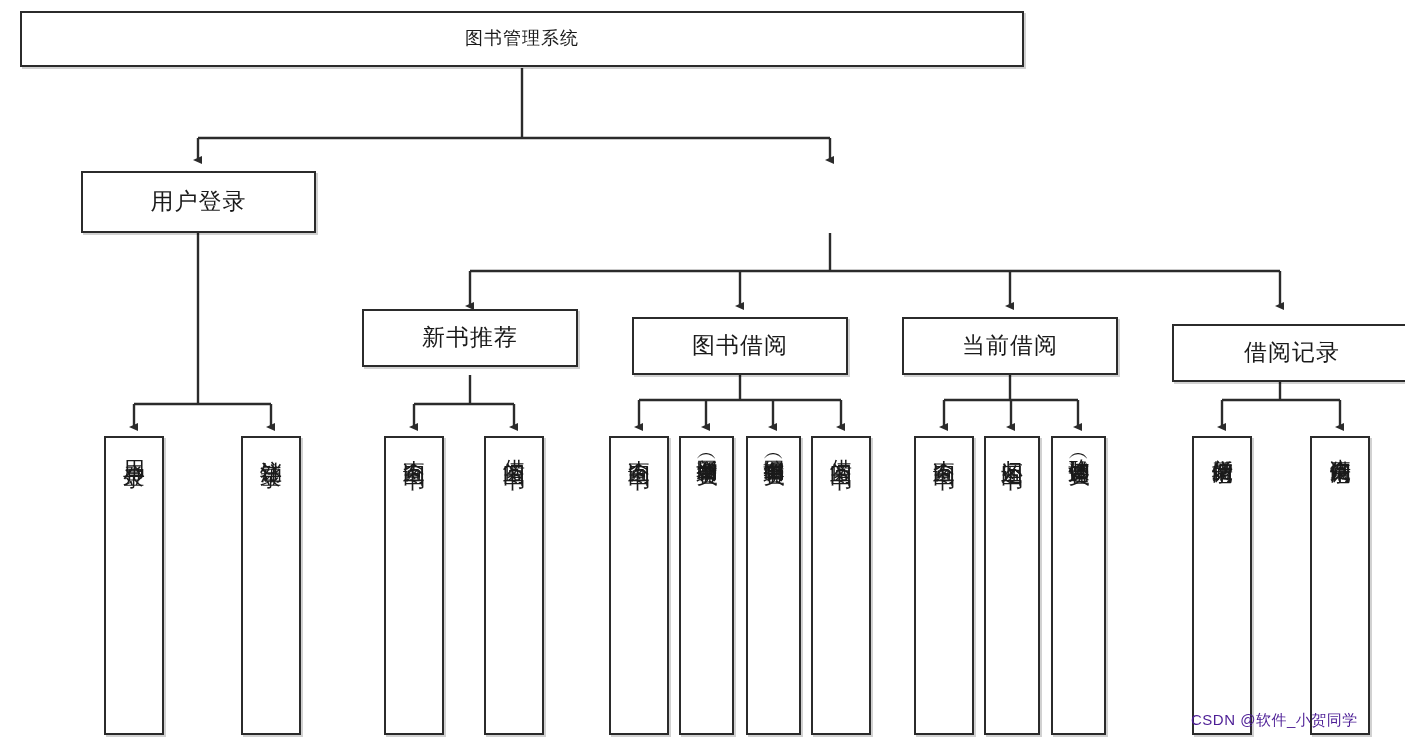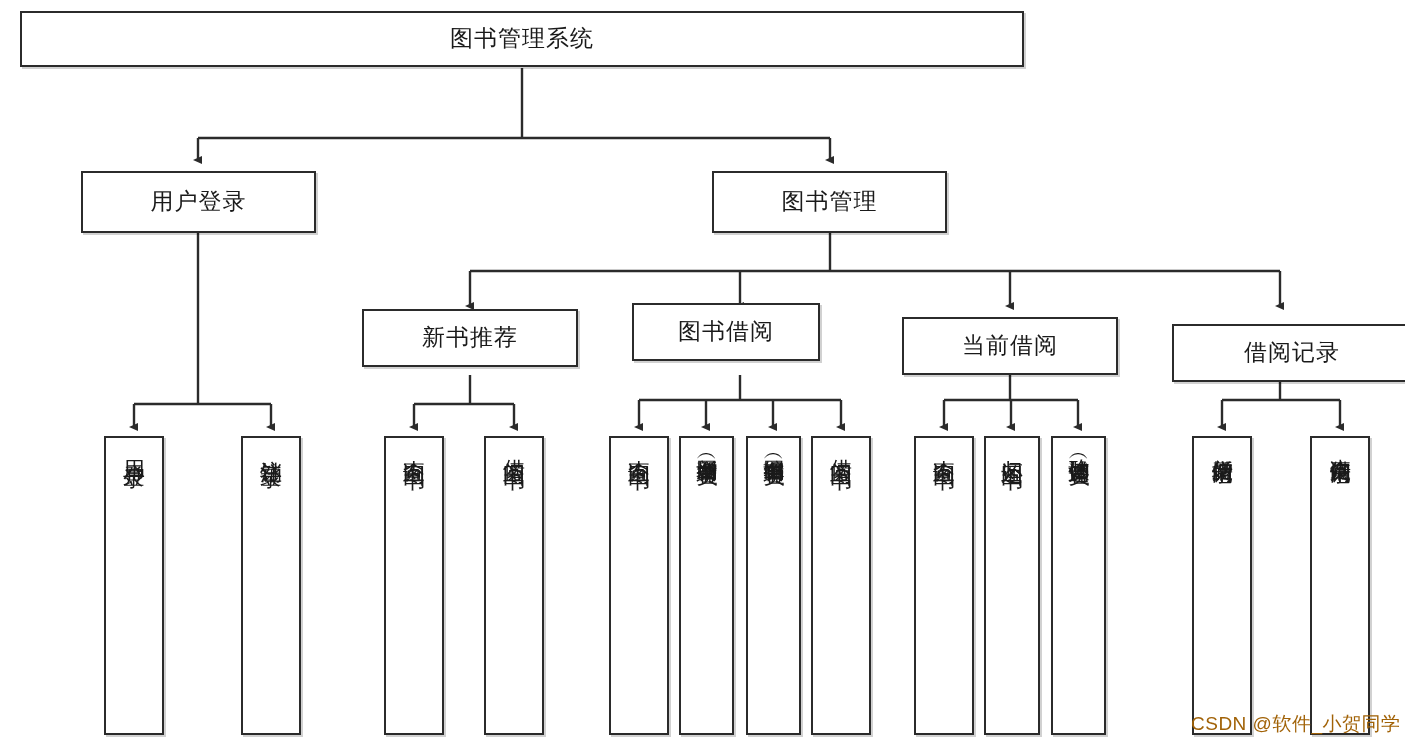--- a/index.html
+++ b/index.html
@@ -35,21 +35,21 @@
     justify-content: center;
     color: #1a1a1a;
     box-shadow: 2px 2px 0 rgba(0,0,0,0.18);
   }
   .node.h {
     font-size: 23px;
     letter-spacing: 1px;
     line-height: 1.2;
   }
   .node.root {
-    font-size: 23px;
+    font-size: 18px;
   }
   .node.v {
     align-items: flex-start;
     justify-content: center;
     padding-top: 4px;
   }
   .vtext {
     writing-mode: vertical-rl;
     text-orientation: upright;
     font-size: 22px;
@@ -58,22 +58,22 @@
     white-space: nowrap;
   }
   .vtext.tall {
     font-size: 21px;
     letter-spacing: 1px;
   }
   .watermark {
     position: absolute;
     left: 1191px;
     top: 711px;
-    font-size: 19px;
-    color: #a16207;
+    font-size: 15px;
+    color: #4c1d95;
     white-space: nowrap;
     letter-spacing: 0.5px;
   }
 </style>
 </head>
 <body>
 
 <div id="canvas">
 
   <svg class="edges" viewBox="0 0 1405 747" xmlns="http://www.w3.org/2000/svg">
@@ -126,28 +126,25 @@
     </g>
   </svg>
 
   <div class="node h root" style="left:20px; top:11px; width:1004px; height:56px;">
     <span>图书管理系统</span>
   </div>
 
   <div class="node h" style="left:81px; top:171px; width:235px; height:62px;">
     <span>用户登录</span>
   </div>
-  <div class="node h" style="left:712px; top:171px; width:235px; height:62px;">
-    <span>图书管理</span>
-  </div>
 
   <div class="node h" style="left:362px; top:309px; width:216px; height:58px;">
     <span>新书推荐</span>
   </div>
-  <div class="node h" style="left:632px; top:303px; width:188px; height:58px;">
+  <div class="node h" style="left:632px; top:317px; width:216px; height:58px;">
     <span>图书借阅</span>
   </div>
   <div class="node h" style="left:902px; top:317px; width:216px; height:58px;font-family:Liberation Serif, serif;">
     <span>当前借阅</span>
   </div>
   <div class="node h" style="left:1172px; top:324px; width:240px; height:58px;">
     <span>借阅记录</span>
   </div>
 
   <div class="node v" style="left:104px; top:436px; width:60px; height:299px;">

